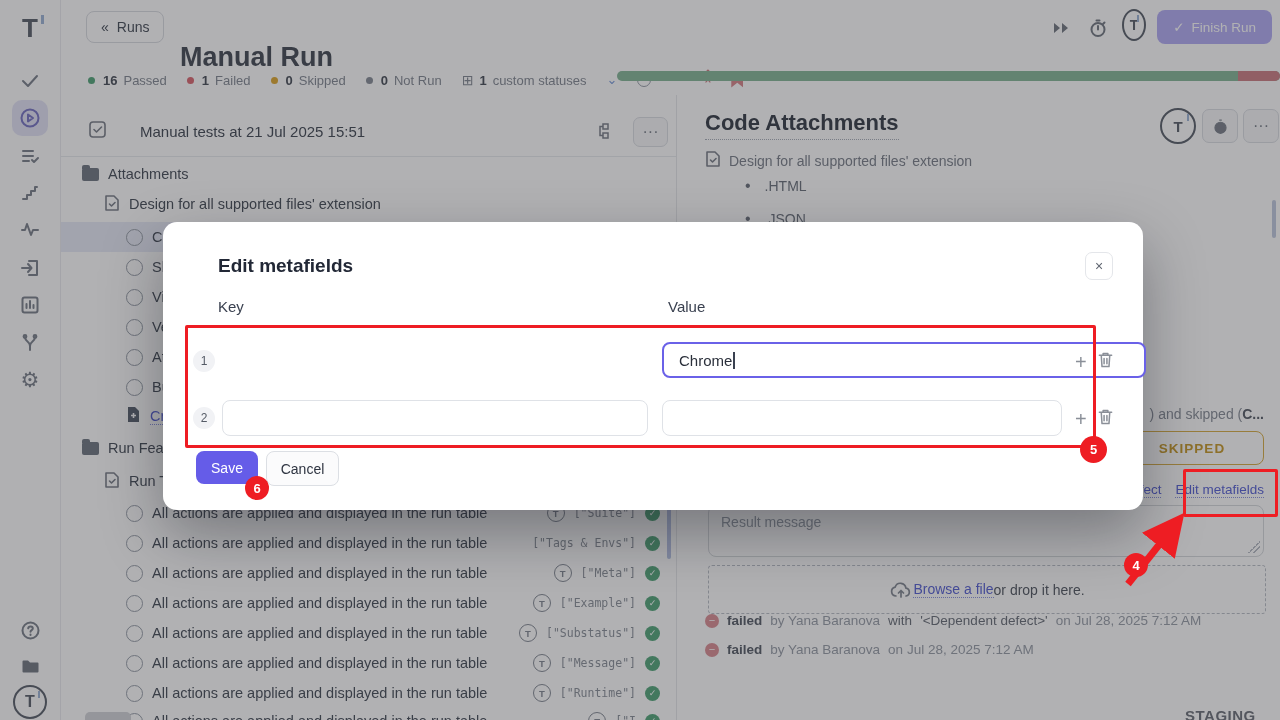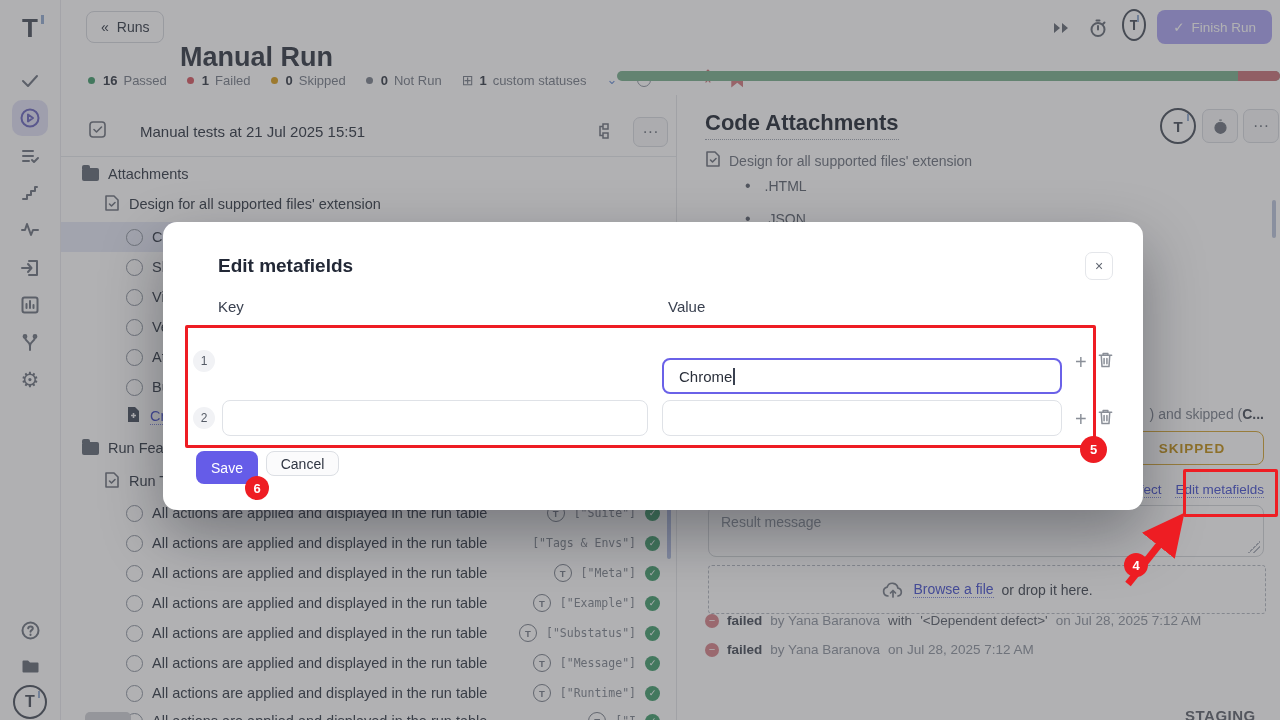--- a/index.html
+++ b/index.html
@@ -64,21 +64,21 @@
   .skip-btn{position:absolute;left:1120px;top:431px;width:144px;height:34px;border:1.5px solid #d9b04a;border-radius:8px;color:#c99c2e;
             font-size:13.5px;font-weight:bold;letter-spacing:1px;display:flex;align-items:center;justify-content:center;background:transparent;}
   .rp-links{position:absolute;top:482px;right:16px;display:flex;gap:14px;font-size:13.5px;}
   .rp-links a{color:#5b65d6;text-decoration:none;border-bottom:1px dotted #8d94e0;}
   .result-box{position:absolute;left:708px;top:505px;width:556px;height:52px;border:1px solid #d7dade;border-radius:8px;
               font-family:"Liberation Sans",sans-serif;font-size:14px;color:#3a414b;padding:8px 12px;box-sizing:border-box;resize:none;background:#fff;}
   .result-box::placeholder{color:#9aa0aa;}
   .rhandle{position:absolute;left:1248px;top:541px;width:12px;height:12px;
            background:linear-gradient(135deg,transparent 50%,#b9bec7 50%,#b9bec7 57%,transparent 57%,transparent 70%,#b9bec7 70%,#b9bec7 77%,transparent 77%);}
   .dropzone{position:absolute;left:708px;top:565px;width:556px;height:47px;border:1.5px dashed #bcc1c9;border-radius:4px;
-            display:flex;align-items:center;justify-content:center;gap:8px;font-size:14px;color:#565c66;}
+            display:flex;align-items:center;justify-content:center;font-size:14px;color:#565c66;}
   .dropzone a{color:#5b65d6;text-decoration:none;border-bottom:1px dotted #8d94e0;}
   .hist{position:absolute;left:705px;display:flex;align-items:center;gap:8px;font-size:13.5px;color:#9aa0aa;}
   .hist .minus{width:14px;height:14px;border-radius:50%;background:#dc9298;color:#fff;font-size:11px;line-height:13px;text-align:center;flex:none;}
   .hist b{color:#5b616b;}
   .hist .dk{color:#6b717b;}
   .watermark{position:absolute;left:1185px;top:707px;font-size:15px;font-weight:bold;color:#70757d;letter-spacing:.5px;}
   .partialpill{position:absolute;left:85px;top:712px;width:46px;height:12px;background:#d4d6da;border-radius:5px;}
   
   .dim{position:absolute;inset:0;background:rgba(28,30,36,0.345);z-index:5;}
   .modal{position:absolute;left:163px;top:222px;width:980px;height:288px;background:#fff;border-radius:14px;z-index:10;
@@ -90,21 +90,21 @@
   .m-num{position:absolute;width:22px;height:22px;border-radius:50%;background:#f1f2f5;color:#555b66;font-size:12px;
          display:flex;align-items:center;justify-content:center;}
   .fakeinput{position:absolute;height:36px;border:1px solid #dfe2e7;border-radius:8px;background:#fff;display:flex;align-items:center;
              padding:0 15px;font-size:15px;color:#2b303b;box-sizing:border-box;}
   .fakeinput.focus{border:2px solid #6a61e8;}
   .caret{display:inline-block;width:1.5px;height:17px;background:#3a4150;margin-left:1px;}
   .m-plus{position:absolute;font-size:20px;color:#8a8f98;line-height:1;}
   .m-trash{position:absolute;}
   .m-trash svg{stroke:#8a8f98;fill:none;stroke-width:1.6;stroke-linecap:round;stroke-linejoin:round;}
   .save-btn{position:absolute;left:33px;top:229px;width:62px;height:33px;background:#655ce8;border:none;border-radius:8px;color:#fff;font-size:14px;}
-  .cancel-btn{position:absolute;left:103px;top:229px;width:73px;height:25px;background:#fbfbfc;border:1px solid #dcdfe4;border-radius:8px;color:#2f3542;font-size:14px;}
+  .cancel-btn{position:absolute;left:103px;top:229px;width:73px;height:35px;background:#fbfbfc;border:1px solid #dcdfe4;border-radius:8px;color:#2f3542;font-size:14px;}
   
   .ann{z-index:15;}
   .ann-rect{position:absolute;border:3px solid #ee1d23;border-radius:2px;}
   .ann-badge{position:absolute;background:#ee1d23;color:#fff;border-radius:50%;display:flex;align-items:center;justify-content:center;
              font-weight:bold;font-size:13px;}
 </style>
 </head>
 <body>
 
 <div class="stage">
@@ -441,21 +441,21 @@
 
   <div class="modal">
     <div class="m-title">Edit metafields</div>
     <button class="m-close">
         <span>×</span>
       </button>
     <div class="m-col" style="left:55px">Key</div>
     <div class="m-col" style="left:505px">Value</div>
 
     <div class="m-num" style="left:30px;top:128px">1</div>
-    <div class="fakeinput focus" style="left:499px;top:136px;width:400px">
+    <div class="fakeinput focus" style="left:499px;top:120px;width:484px">
       <span>Chrome</span>
         <span class="caret"></span>
     </div>
     <div class="m-plus" style="left:912px;top:130px">+</div>
     <div class="m-trash" style="left:934px;top:129px">
       <svg width="17" height="18" viewBox="0 0 18 19">
           <path d="M2.5 4.5h13M6.5 4.5v-2h5v2M4.5 4.5l.8 12h7.4l.8-12"></path>
           <path d="M7.5 8v5.5M10.5 8v5.5"></path>
         </svg>
     </div>

